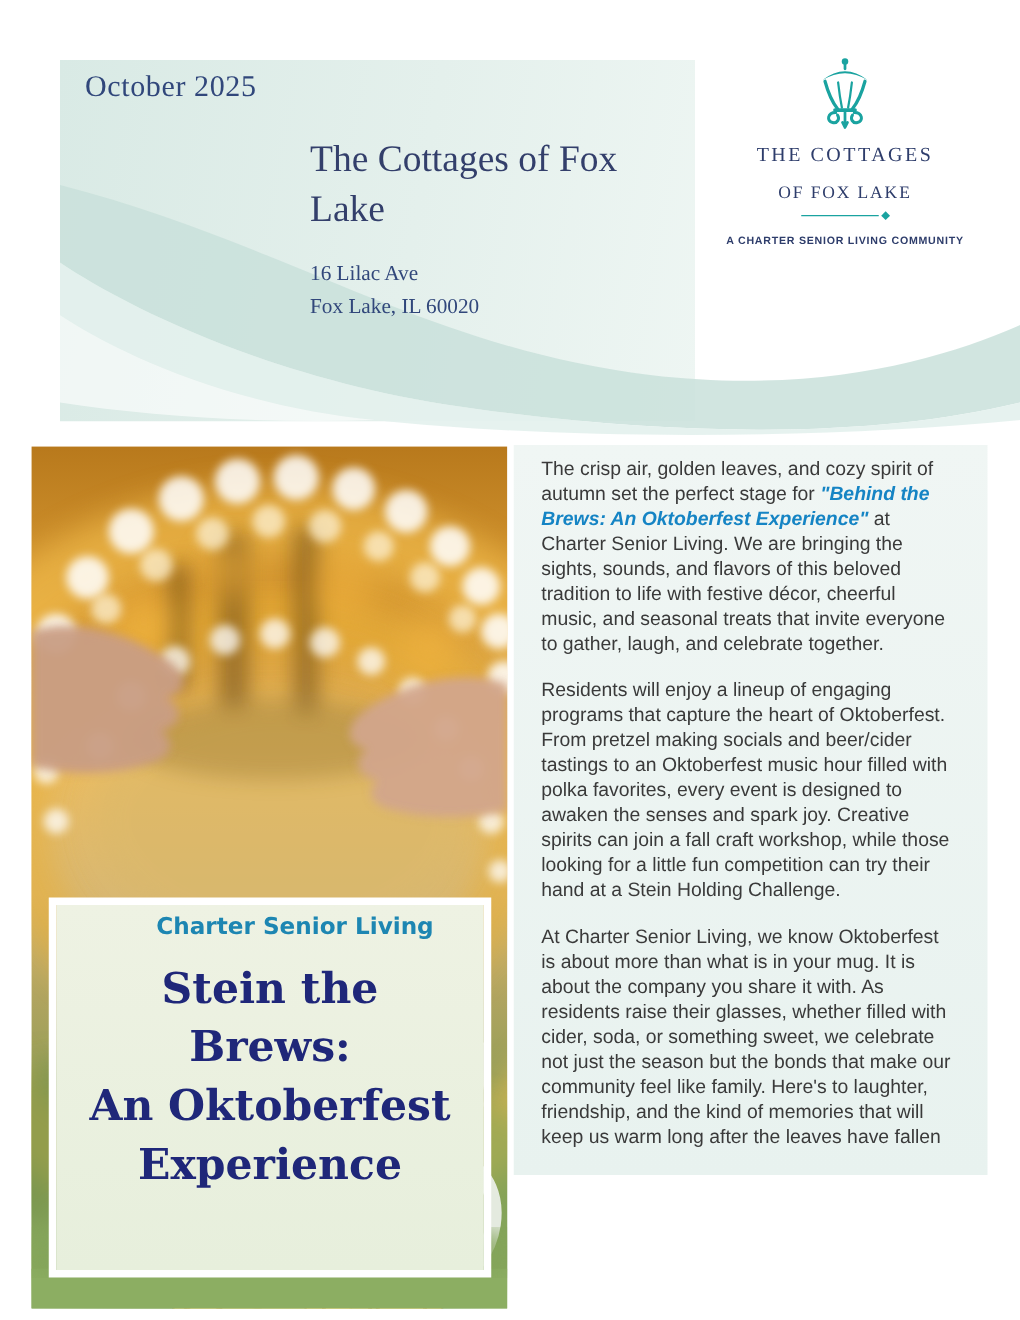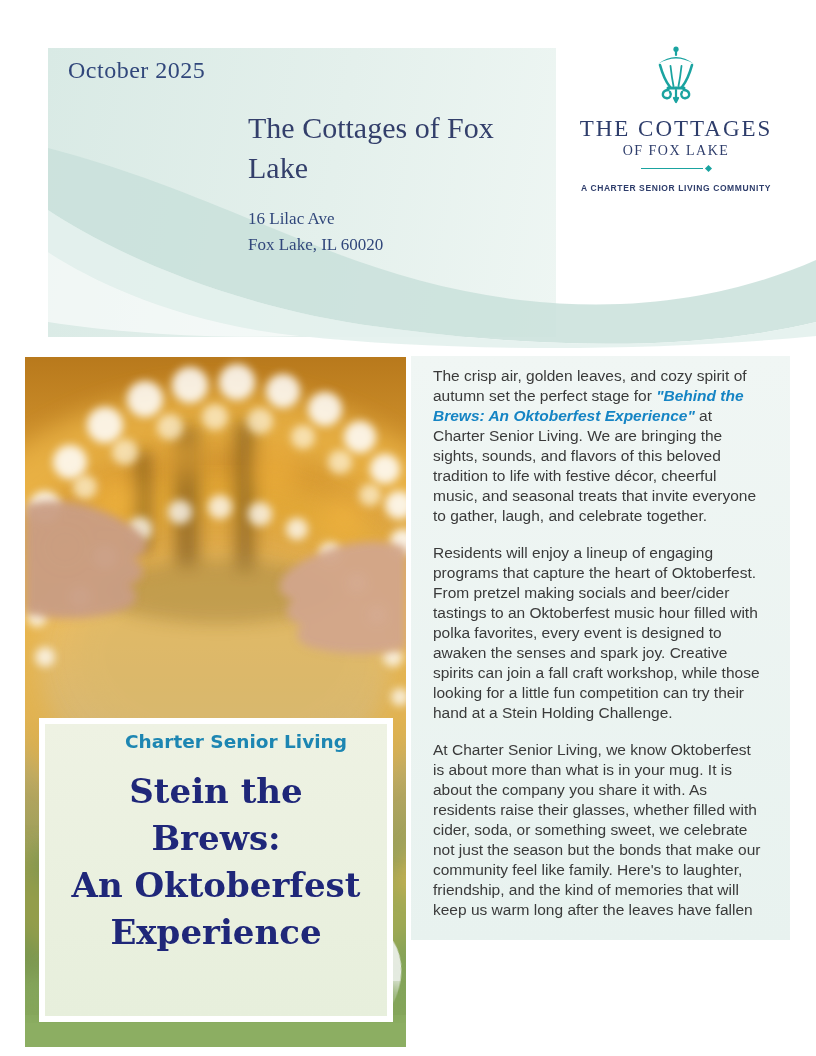--- a/index.html
+++ b/index.html
@@ -14,22 +14,22 @@
       font-size:24px;color:#31477b;letter-spacing:.5px;}
   .community-name{position:absolute;left:248px;top:108px;width:300px;margin:0;
       font-family:"Liberation Serif",serif;font-weight:400;font-size:30px;line-height:40px;color:#333f6b;}
   .address{position:absolute;left:248px;top:206px;font-family:"Liberation Serif",serif;
       font-size:17px;line-height:26px;color:#31477b;}
   .address span{display:block;}
 
   
   .logo{position:absolute;left:566px;top:46px;width:220px;text-align:center;color:#2e3d6b;}
   .logo .lantern{display:block;margin:0 auto 8px auto;}
-  .logo-line1{font-family:"Liberation Serif",serif;font-size:23px;letter-spacing:2px;}
-  .logo-line2{font-family:"Liberation Serif",serif;font-size:14px;letter-spacing:1.5px;margin-top:1px;}
+  .logo-line1{font-family:"Liberation Serif",serif;font-size:16px;letter-spacing:2px;}
+  .logo-line2{font-family:"Liberation Serif",serif;font-size:14px;letter-spacing:1.5px;margin-top:13px;}
   .logo-divider{display:flex;align-items:center;justify-content:center;margin-top:7px;}
   .logo-divider .bar{width:62px;height:1.6px;background:#1aa3a0;}
   .logo-divider .diamond{width:5px;height:5px;background:#1aa3a0;transform:rotate(45deg);margin-left:3px;}
   .logo-tagline{font-family:"Liberation Sans",sans-serif;font-weight:bold;font-size:8.5px;
       letter-spacing:.6px;margin-top:12px;color:#2e3d6b;}
 
   
   .photo{position:absolute;left:25px;top:357px;width:381px;height:690px;overflow:hidden;}
   .photo svg{display:block;}
 

